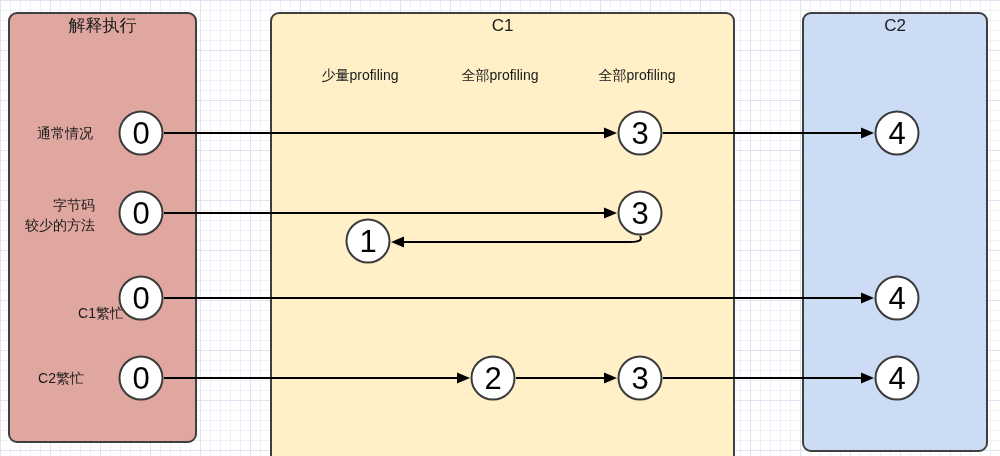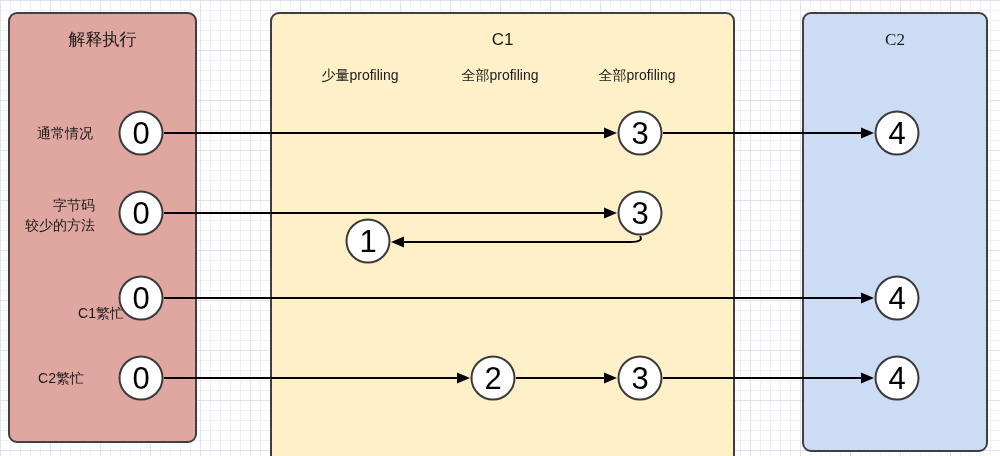--- a/index.html
+++ b/index.html
@@ -12,21 +12,21 @@
       linear-gradient(90deg, var(--grid-major) 1px, transparent 1px),
       linear-gradient(var(--grid-minor) 1px, transparent 1px),
       linear-gradient(90deg, var(--grid-minor) 1px, transparent 1px);
     background-size:50px 50px,50px 50px,10px 10px,10px 10px;
   }
   .panel{
     position:absolute;border:2px solid var(--panel-border);border-radius:9px;
     box-sizing:border-box;
   }
   .panel-title{
-    display:block;text-align:center;margin-top:15px;
+    display:block;text-align:center;margin-top:1px;
     font-size:17px;color:var(--text);line-height:21px;
   }
   .col-header{
     position:absolute;transform:translateX(-50%);white-space:nowrap;
     font-size:14px;color:var(--text);
   }
   .row-label{
     position:absolute;transform:translate(-50%,-50%);text-align:right;
     font-size:14px;line-height:20px;color:var(--text);white-space:nowrap;
   }
@@ -45,21 +45,21 @@
 <div class="canvas" id="canvas">
 
   <div class="panel" id="panel-interpreter" style="left: 8px; top: 12px; width: 189px; height: 431px; background: rgb(223, 167, 160);">
     <span class="panel-title">解释执行</span>
   </div>
 
   <div class="panel" id="panel-c1" style="left: 270px; top: 12px; width: 465px; height: 453px; background: rgb(255, 240, 200);">
     <span class="panel-title">C1</span>
   </div>
 
-  <div class="panel" id="panel-c2" style="left: 802px; top: 12px; width: 186px; height: 440px; background: rgb(203, 220, 244); font-family: Liberation Serif, serif;">
+  <div class="panel" id="panel-c2" style="left: 802px; top: 12px; width: 186px; height: 440px; background: rgb(203, 220, 244);">
     <span class="panel-title">C2</span>
   </div>
 
   <div id="col-headers">
       <div class="col-header" style="left: 360px; top: 67px;">少量profiling</div>
       <div class="col-header" style="left: 500px; top: 67px;">全部profiling</div>
       <div class="col-header" style="left: 637px; top: 67px;">全部profiling</div>
     </div>
   <div id="row-labels">
       <div class="row-label" style="left: 65px; top: 133px;">通常情况</div>

